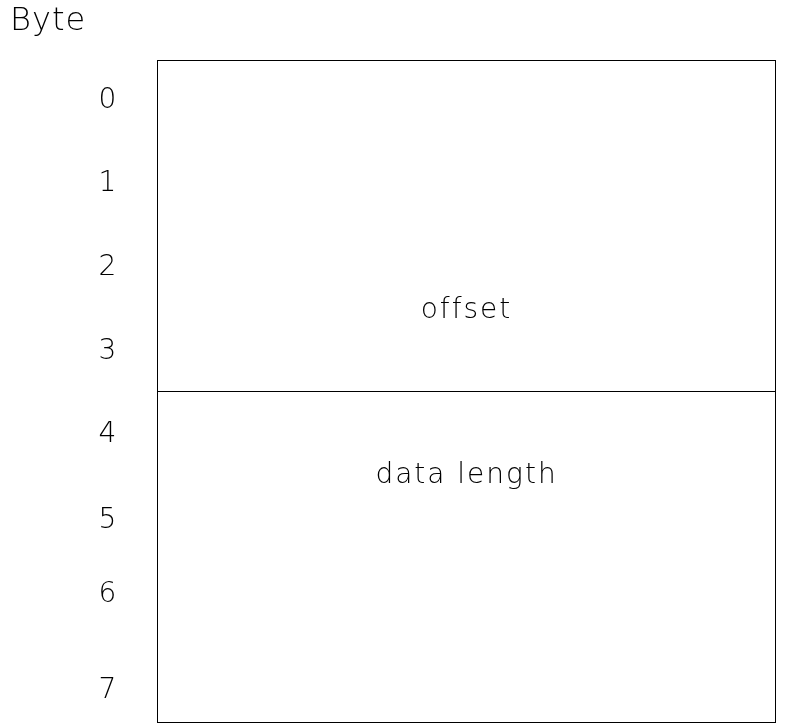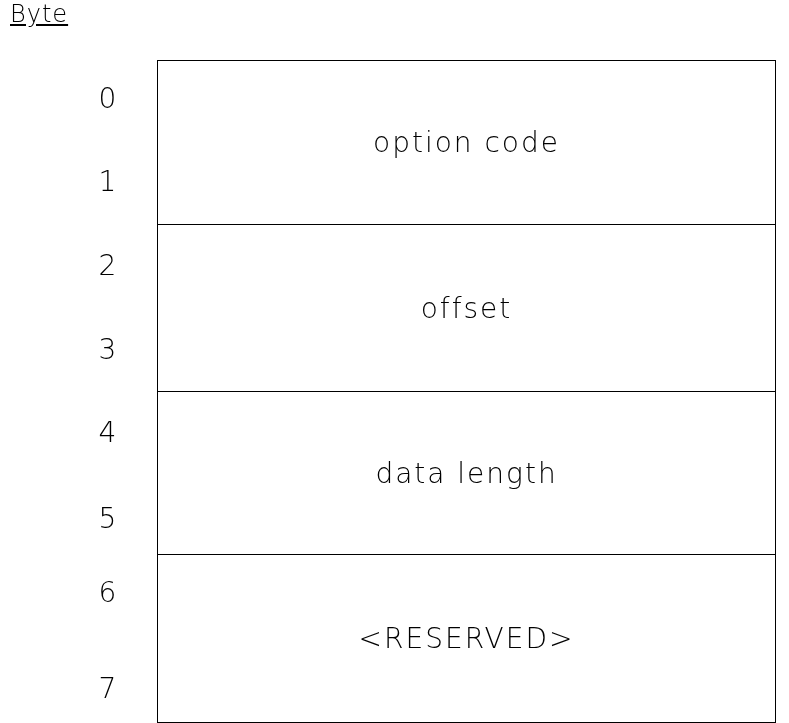--- a/index.html
+++ b/index.html
@@ -1,19 +1,19 @@
 <!DOCTYPE html>
 <html><head>
 <meta charset="utf-8">
 <style>
   html, body { margin:0; padding:0; background:#ffffff; }
   body { width:789px; height:723px; position:relative; overflow:hidden;
          font-family:"DejaVu Sans", sans-serif; color:#000; }
   .lbl { position:absolute; font-weight:200; letter-spacing:1px; }
-  .title { left:10px; top:0px; font-size:24px;text-decoration:underline; }
+  .title { left:10px; top:0px; font-size:32px; }
   .byte { left:96px; width:24px; text-align:center; font-size:28px; }
   .box { position:absolute; left:157px; top:60px; width:617px; height:661px;
          border:1.5px solid #000; box-sizing:content-box; }
   .field { position:absolute; left:0; right:0; border-bottom:1.5px solid #000;
            display:flex; align-items:center; justify-content:center; }
   .field:last-child { border-bottom:none; }
   .field span { font-size:28px; font-weight:200; letter-spacing:2px; }
 </style>
 </head>
 <body>
@@ -23,25 +23,19 @@
 <div class="lbl byte" style="top:82px">0</div>
 <div class="lbl byte" style="top:165px">1</div>
 <div class="lbl byte" style="top:249px">2</div>
 <div class="lbl byte" style="top:333px">3</div>
 <div class="lbl byte" style="top:416px">4</div>
 <div class="lbl byte" style="top:502px">5</div>
 <div class="lbl byte" style="top:576px">6</div>
 <div class="lbl byte" style="top:672px">7</div>
 
 <div class="box">
-  <div class="field" style="top:0; height:163px;">
-    <span>option code</span>
-  </div>
   <div class="field" style="top:164px; height:166px;">
     <span>offset</span>
   </div>
   <div class="field" style="top:331px; height:162px;align-items:center;">
     <span>data length</span>
   </div>
-  <div class="field" style="top:494px; height:167px;">
-    <span>&lt;RESERVED&gt;</span>
-  </div>
 </div>
 
 </body></html>

